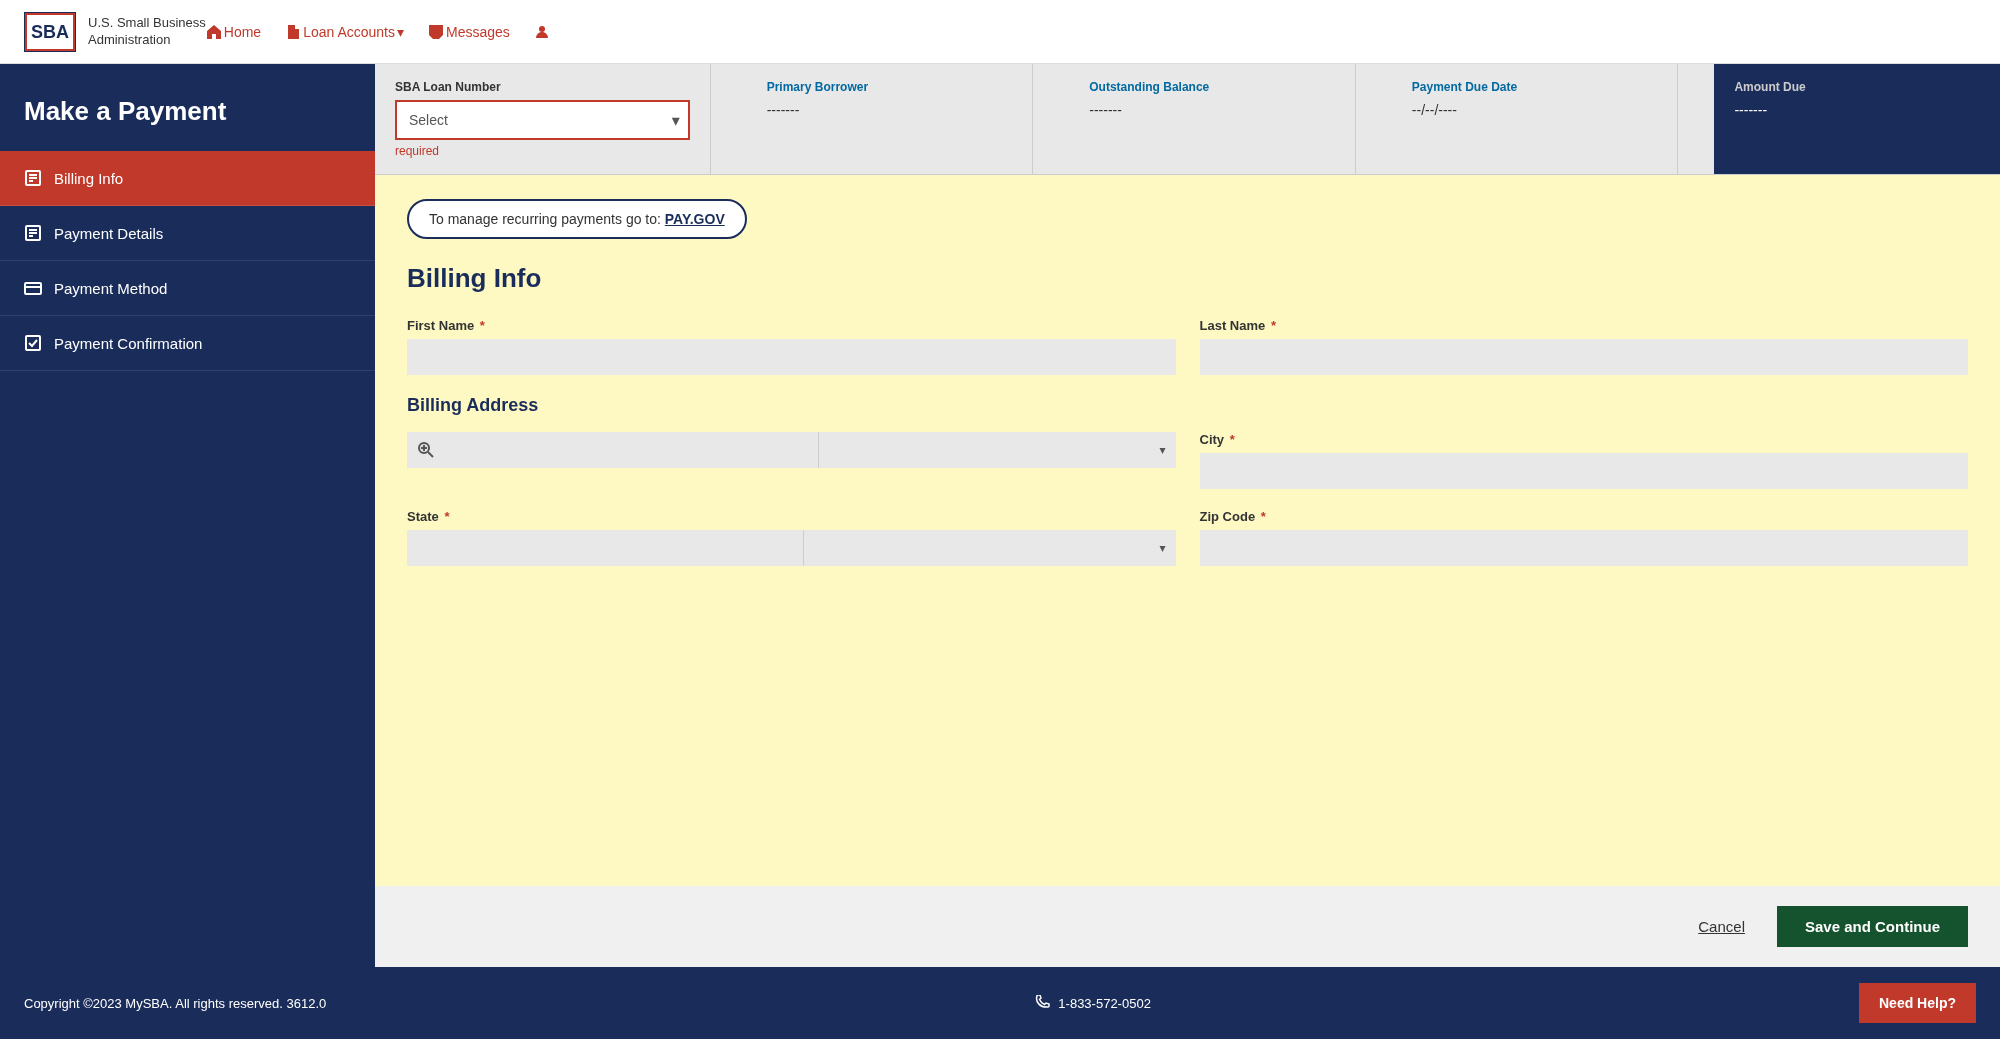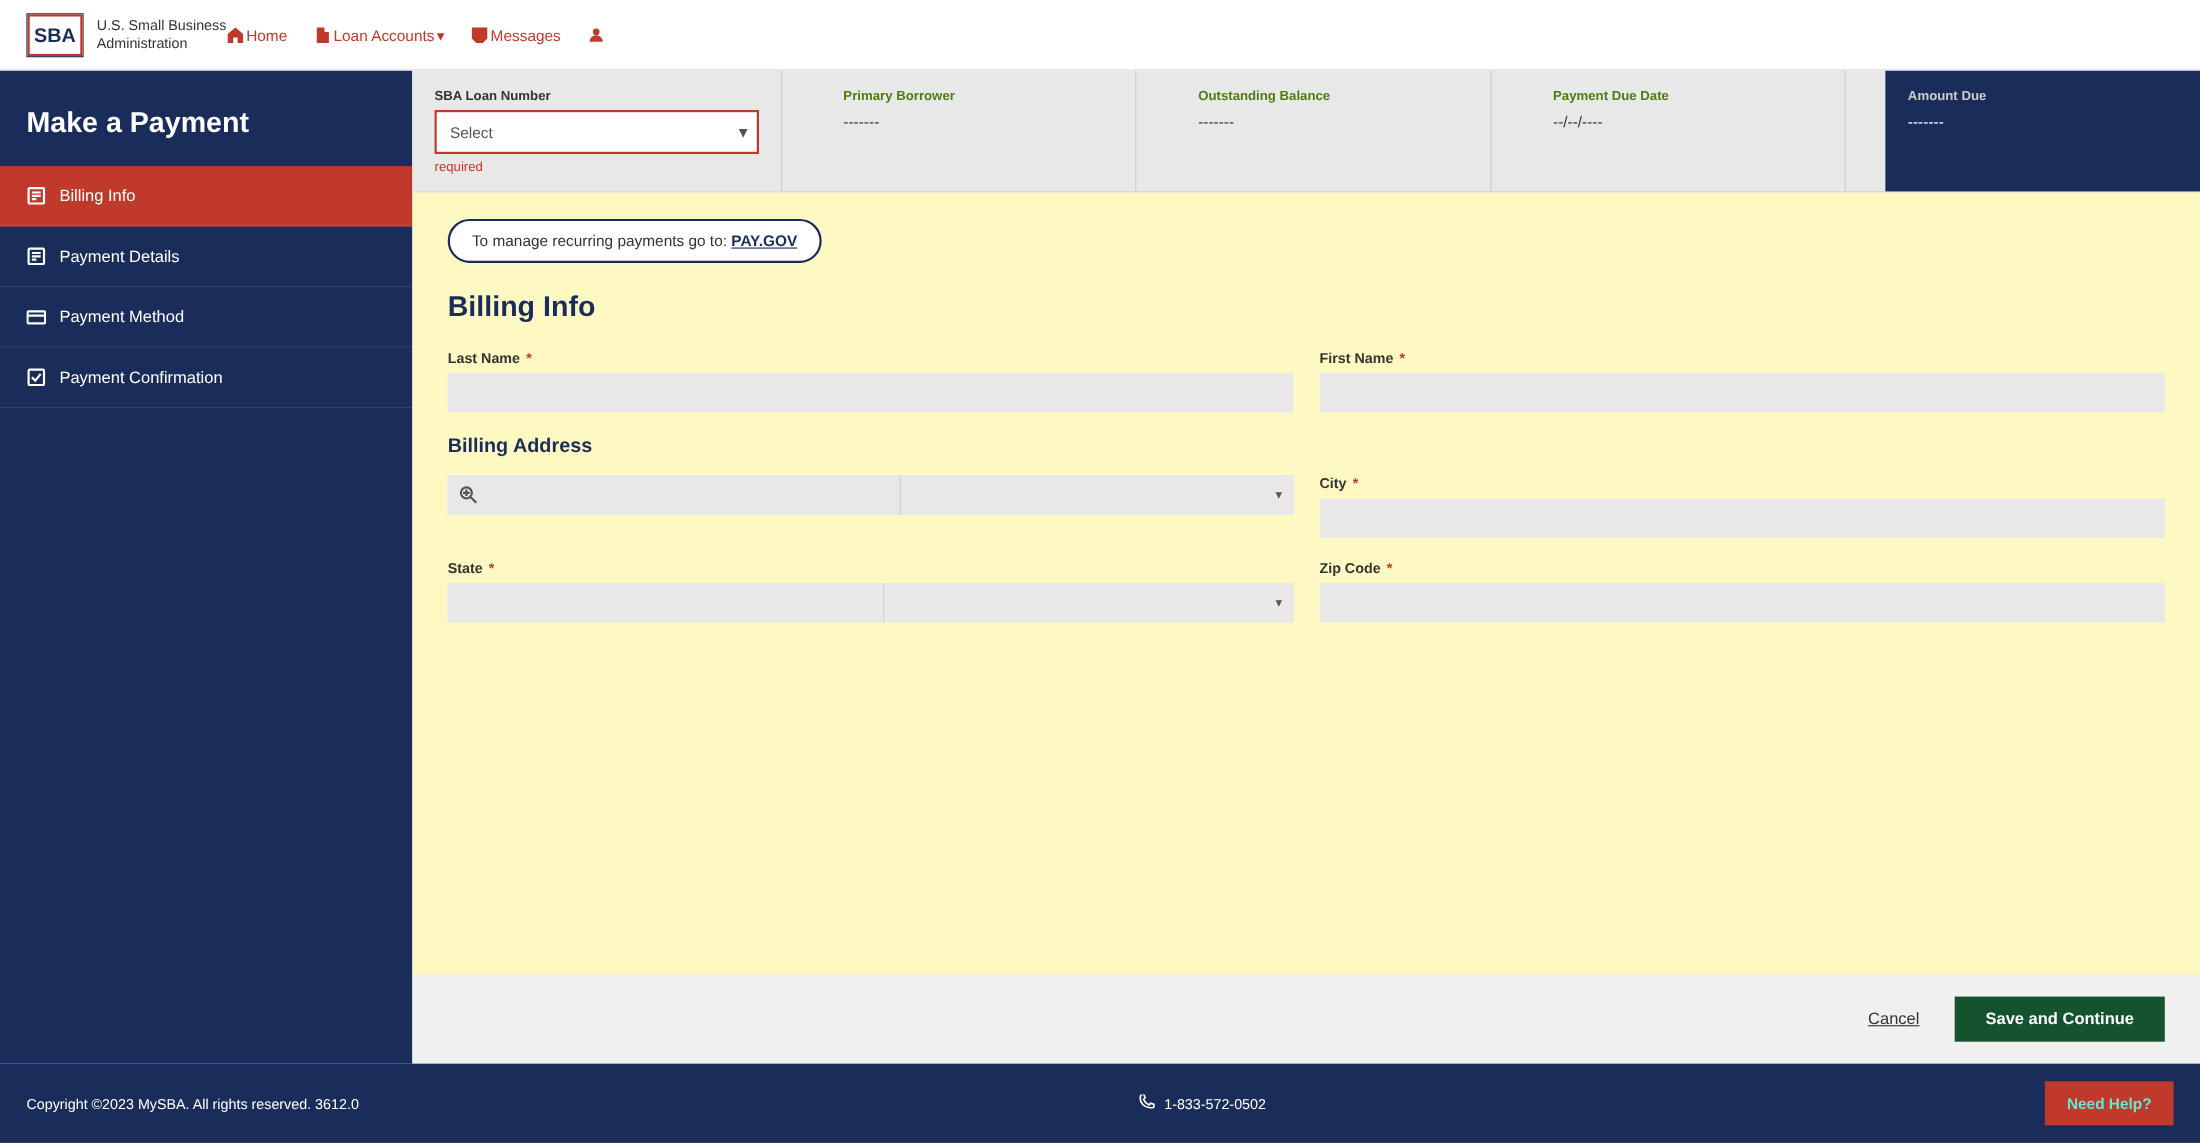--- a/index.html
+++ b/index.html
@@ -108,21 +108,21 @@
       padding: 16px 20px;
       border-right: 1px solid #ccc;
     }
     .loan-info-cell:last-child {
       background: #1a2d5a;
       color: #fff;
       border-right: none;
     }
     .loan-info-label {
       font-size: 12px;
-      color: #4d7c0f;
+      color: #0369a1;
       margin-bottom: 8px;
       font-weight: 600;
     }
     .loan-info-cell:last-child .loan-info-label {
       color: #ccc;
     }
     .loan-info-value {
       font-size: 14px;
       color: #333;
     }
@@ -364,21 +364,21 @@
       padding: 16px 24px;
       font-size: 13px;
     }
     .footer-phone {
       display: flex;
       align-items: center;
       gap: 8px;
     }
     .footer-help {
       background: #c0392b;
-      color: #5eead4;
+      color: #ffffff;
       padding: 12px 20px;
       font-size: 14px;
       font-weight: 700;
       cursor: pointer;
       border: none;
     }
   </style>
 </head>
 <body>
 
@@ -507,28 +507,28 @@
         <a href="#">PAY.GOV</a>
       </div>
 
       
       <div class="section-title">Billing Info</div>
 
       
       <div class="form-row">
         <div class="form-group">
           <label class="form-label">
-            <span>Last Name</span>
+            <span>First Name</span>
             <span class="required-star">*</span>
           </label>
           <input class="form-input" type="text" style="">
         </div>
         <div class="form-group">
           <label class="form-label">
-            <span>First Name</span>
+            <span>Last Name</span>
             <span class="required-star">*</span>
           </label>
           <input class="form-input" type="text" style="">
         </div>
       </div>
 
       
       <div class="subsection-title">Billing Address</div>
 
       

